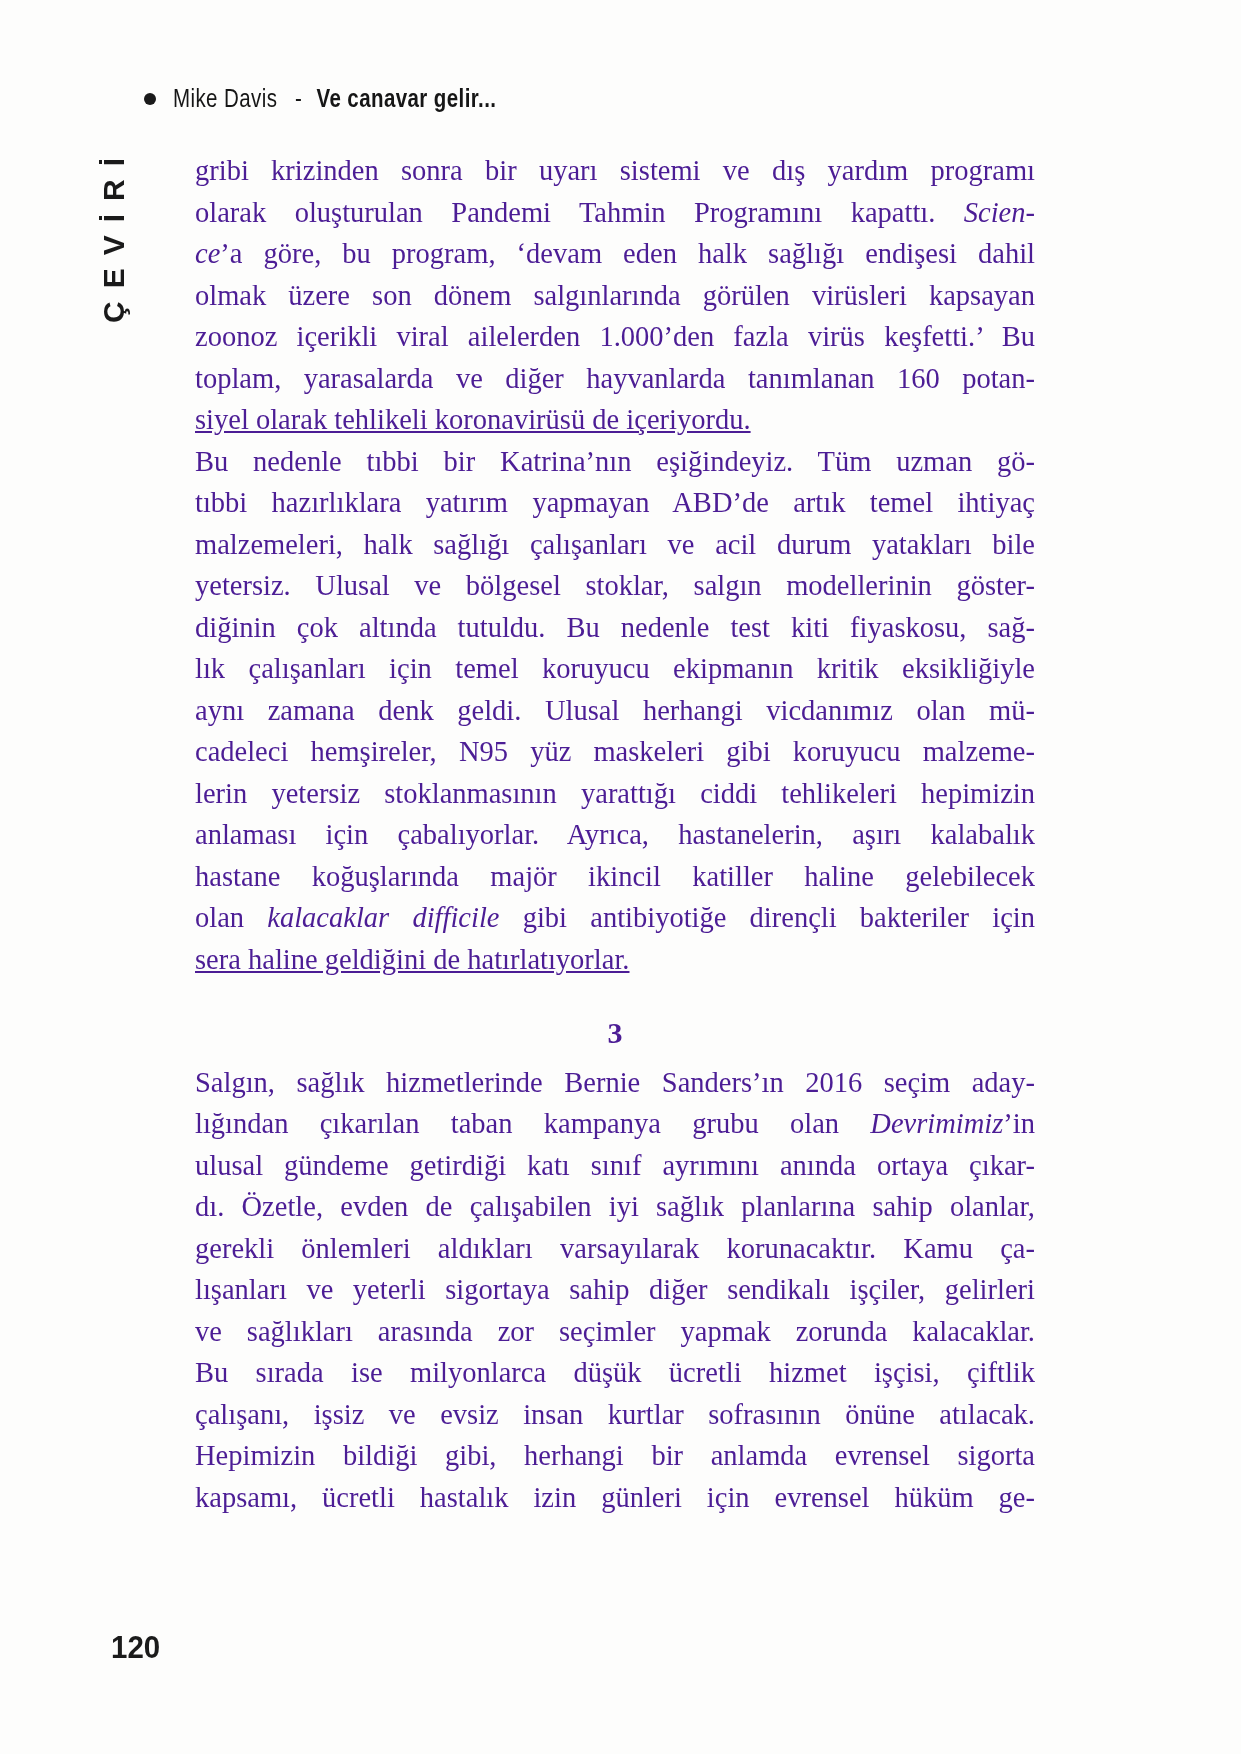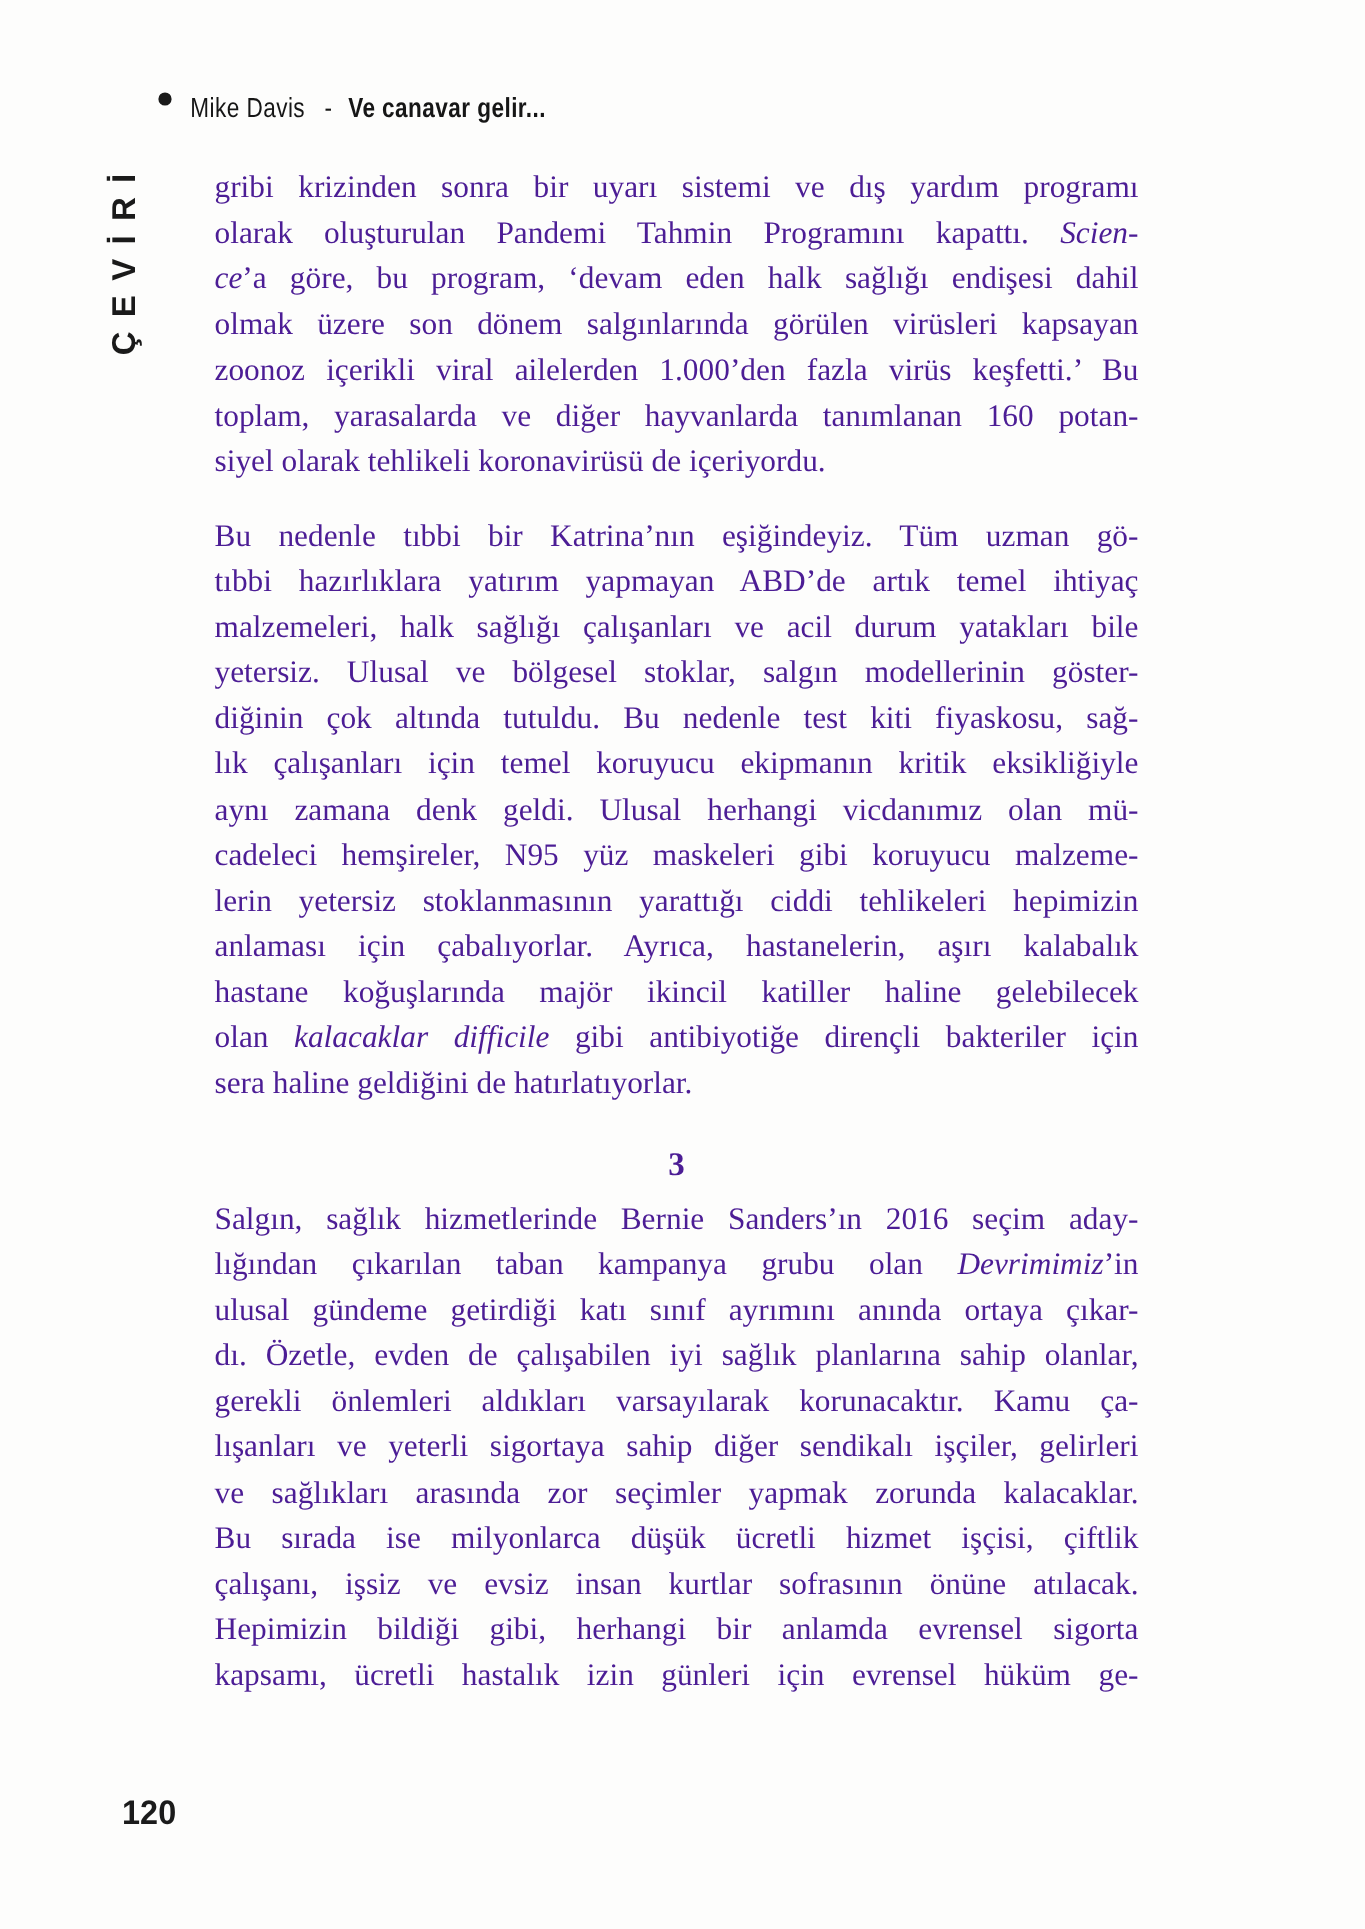--- a/index.html
+++ b/index.html
@@ -15,20 +15,21 @@
     overflow: hidden;
     color: #1e1e1c;
   }
 
   
   .running-header {
     position: absolute;
     left: 144px;
     top: 84px;
     display: flex;
+    align-items: center;
     white-space: nowrap;
   }
   .bullet {
     display: inline-block;
     width: 12px;
     height: 12px;
     border-radius: 50%;
     background: #1a1a1a;
     margin-right: 17px;
     flex: 0 0 auto;
@@ -66,26 +67,26 @@
   .body-text {
     position: absolute;
     left: 195px;
     top: 150px;
     width: 840px;
     font-family: "Liberation Serif", serif;
     font-size: 28.5px;
     line-height: 41.5px;
     color: #4c1d95;
   }
-  .para + .para { margin-top: 26px; }
+  .para + .para { }
   .line {
     text-align: justify;
     text-align-last: justify;
   }
-  .line.flush { text-align-last: left; }
+  .line.flush { text-align-last: left; text-decoration: underline; }
   .line em { }
   .section-number {
     margin-top: 32px;
     margin-bottom: 8px;
     text-align: center;
     font-weight: 700;
     font-size: 30px;
   }
 
   

